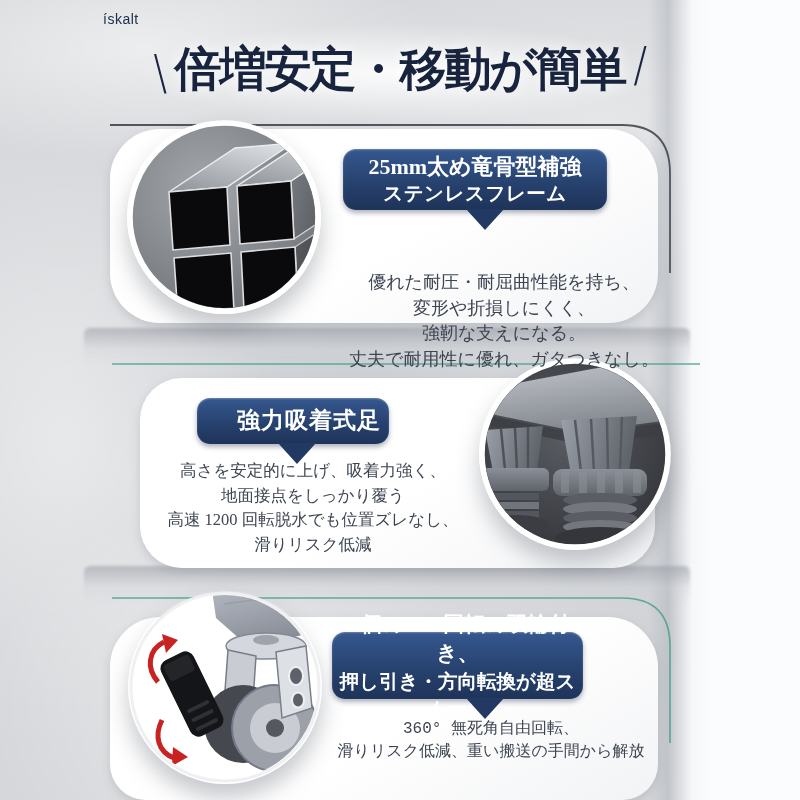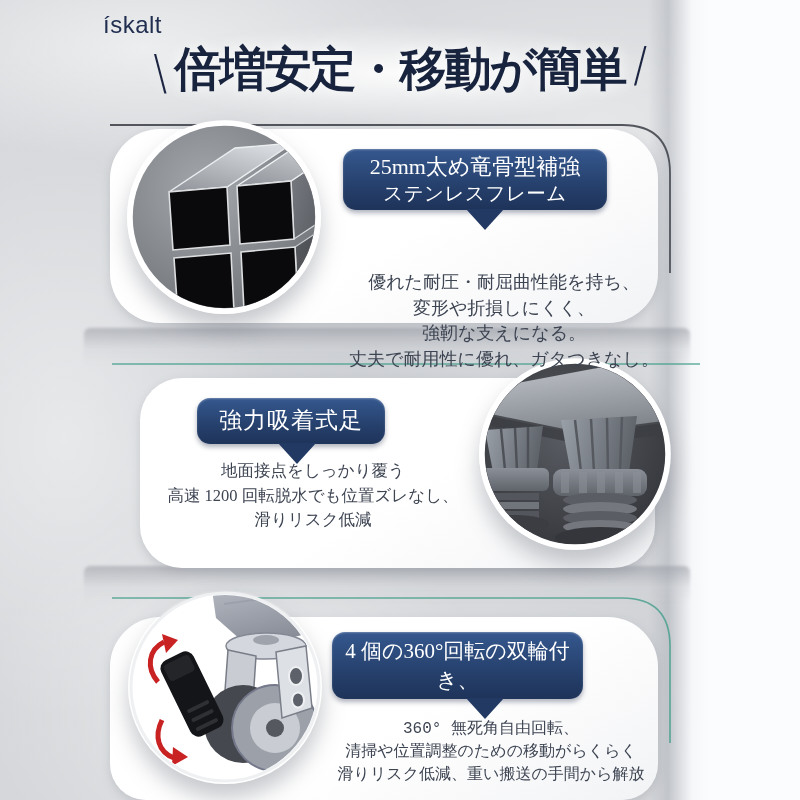--- a/index.html
+++ b/index.html
@@ -31,40 +31,40 @@
   #panel3{left:110px;top:617px;width:548px;height:183px;border-radius:50px 50px 36px 36px;}
   .photo-circle{position:absolute;z-index:4;border-radius:50%;
     box-shadow:0 14px 22px rgba(105,110,120,.38);}
   #circle1{left:127px;top:120px;width:194px;height:194px;}
   #circle2{left:479px;top:358px;width:192px;height:192px;}
   #circle3{left:128px;top:590px;width:194px;height:194px;}
   .badge{position:absolute;z-index:5;display:flex;flex-direction:column;align-items:center;
     justify-content:center;color:#fff;text-align:center;border-radius:13px;
     background:linear-gradient(180deg,#35588f 0%,#27426f 55%,#1e3359 100%);
     box-shadow:0 3px 5px rgba(25,35,65,.35), inset 0 1px 2px rgba(255,255,255,.28);
-    font-weight:normal;letter-spacing:0;}
+    font-weight:bold;letter-spacing:0;}
   #badge1{left:343px;top:149px;width:264px;height:61px;}
   #badge1 .l1{font-size:22px;line-height:28px;}
   #badge1 .l2{font-size:19.5px;line-height:26px;letter-spacing:.5px;}
-  #badge2{left:197px;top:398px;width:188px;height:46px;}
+  #badge2{left:197px;top:398px;width:160px;height:46px;padding-left:32px;}
   #badge2 .l1{font-size:23px;line-height:28px;letter-spacing:1px;}
   #badge3{left:332px;top:632px;width:251px;height:67px;}
   #badge3 .l1{font-size:21px;line-height:29px;}
   #badge3 .l2{font-size:19.5px;line-height:27px;}
   .pointer{position:absolute;z-index:5;width:0;height:0;
     border-left:19px solid transparent;border-right:19px solid transparent;
     border-top:21px solid #223963;}
   #pointer1{left:466px;top:209px;} #pointer2{left:278px;top:443px;} #pointer3{left:466px;top:698px;}
   .body-text{position:absolute;z-index:5;text-align:center;color:#3d4452;}
   #text1{left:338px;top:224px;width:332px;font-size:18px;line-height:25.5px;margin-top:46px;}
   #text2{left:147px;top:459px;width:332px;font-size:16.5px;line-height:24.5px;}
   #text3{left:324px;top:718px;width:334px;font-size:16px;line-height:23px;font-family:Liberation Mono, monospace;}
   .brand{position:absolute;left:103px;top:11px;z-index:5;
     font-family:"Liberation Sans","DejaVu Sans",sans-serif;
-    font-size:24px;font-weight:500;color:#202e50;letter-spacing:.5px;}
+    font-size:14px;font-weight:500;color:#202e50;letter-spacing:.5px;}
   .header{position:absolute;left:0;top:38px;width:800px;z-index:5;display:flex;
     align-items:center;justify-content:center;}
   .header .decor{font-size:60px;font-weight:100;color:#1b2440;line-height:60px;
     transform:scaleX(.75);}
   .header .decor.left{margin-right:6px;transform:scaleX(.75) translateY(4px);}
   .header .decor.right{margin-left:6px;transform:scaleX(.75) translateY(-4px);}
   .header .title{font-size:47px;font-weight:800;color:#18233e;letter-spacing:-2px;
     line-height:62px;text-shadow:0 0 14px rgba(255,255,255,.85);}
 </style>
 </head>
@@ -193,20 +193,21 @@
         <ellipse cx="121" cy="180" rx="45" ry="11" fill="#34363b"></ellipse>
       </g>
     </svg>
   </div>
 
   <div class="badge" id="badge2">
     <div class="l1">強力吸着式足</div>
   </div>
   <div class="pointer" id="pointer2"></div>
   <div class="body-text" id="text2">
+    <div>高さを安定的に上げ、吸着力強く、</div>
     <div>地面接点をしっかり覆う</div>
     <div>高速 1200 回転脱水でも位置ズレなし、</div>
     <div>滑りリスク低減</div>
   </div>
 
   <div class="photo-circle" id="circle3">
     <svg viewBox="0 0 194 194" width="194" height="194">
       <defs>
         <linearGradient id="gcorner" x1="0" y1="0" x2="0.4" y2="1">
           <stop offset="0%" stop-color="#b8bcc5"></stop>
@@ -243,20 +244,20 @@
           <polygon points="34,44 50,50 38,63" fill="#c92222"></polygon>
           <path d="M34,130 C26,146 30,162 46,168" stroke="#c92222" stroke-width="5" fill="none"></path>
           <polygon points="44,176 60,167 45,157" fill="#c92222"></polygon>
         </g>
       </g>
     </svg>
   </div>
 
   <div class="badge" id="badge3">
     <div class="l1">4 個の360°回転の双輪付き、</div>
+    <div class="l2">押し引き・方向転換が超スムーズ</div>
   </div>
   <div class="pointer" id="pointer3"></div>
   <div class="body-text" id="text3">
     <div>360° 無死角自由回転、</div>
-    <div>清掃や位置調整のための移動がらくらく</div>
     <div>滑りリスク低減、重い搬送の手間から解放</div>
   </div>
 </div>
 
 </body></html>

